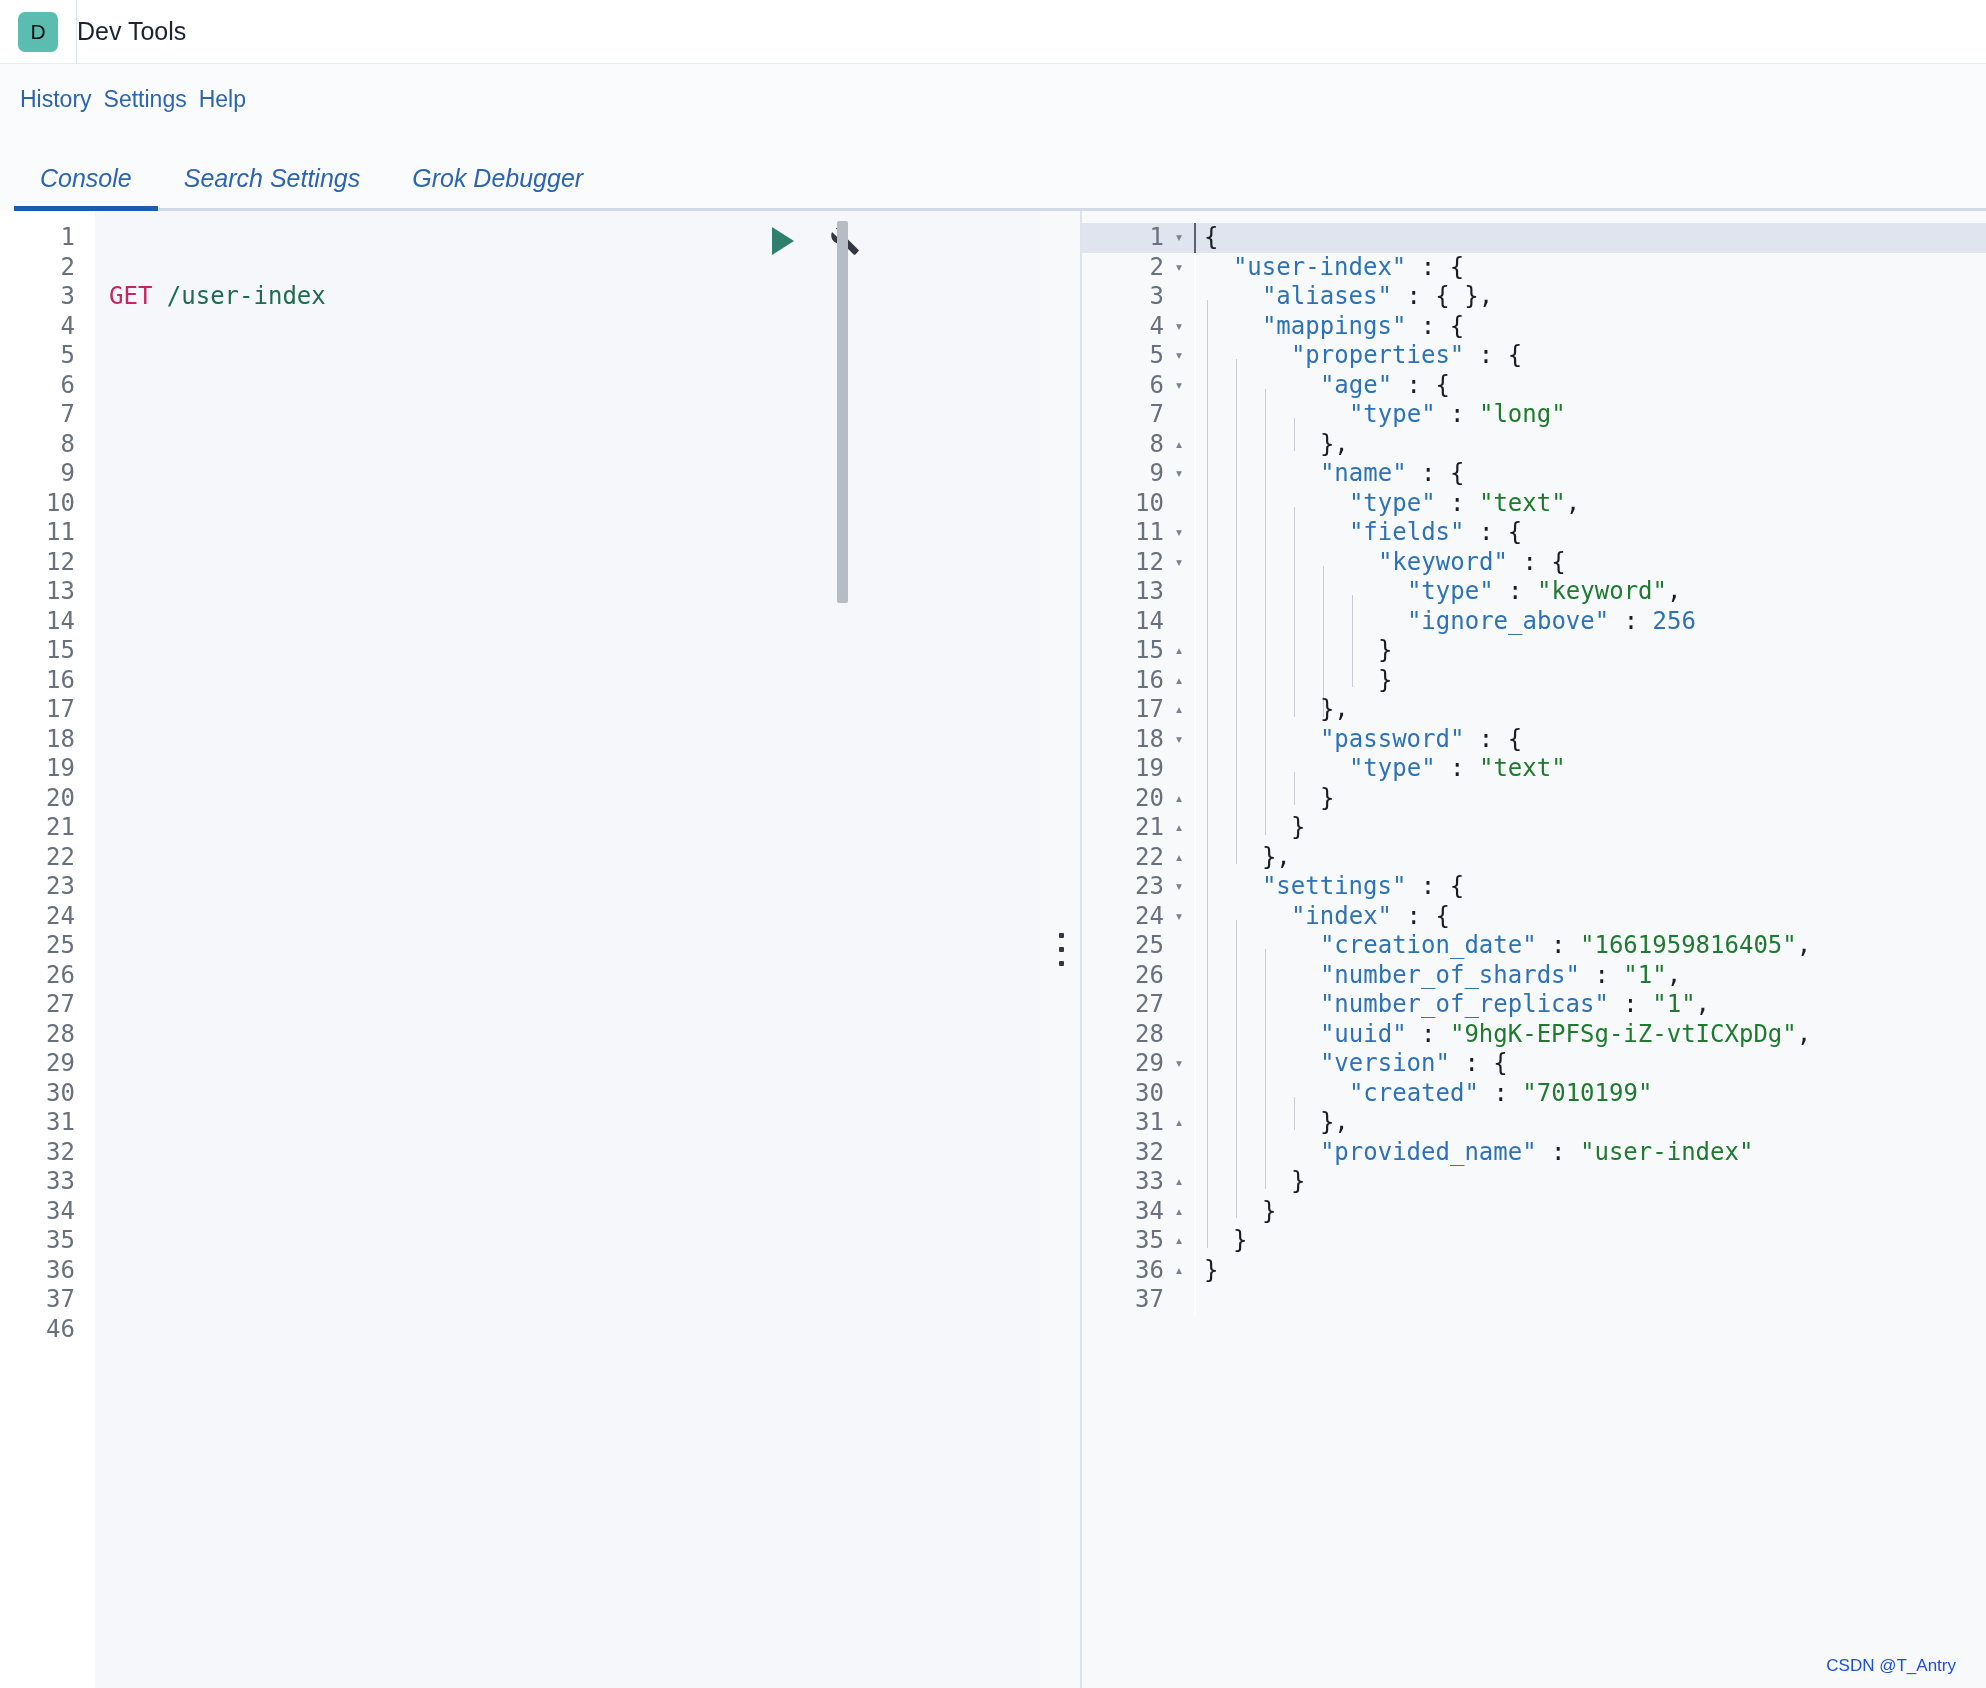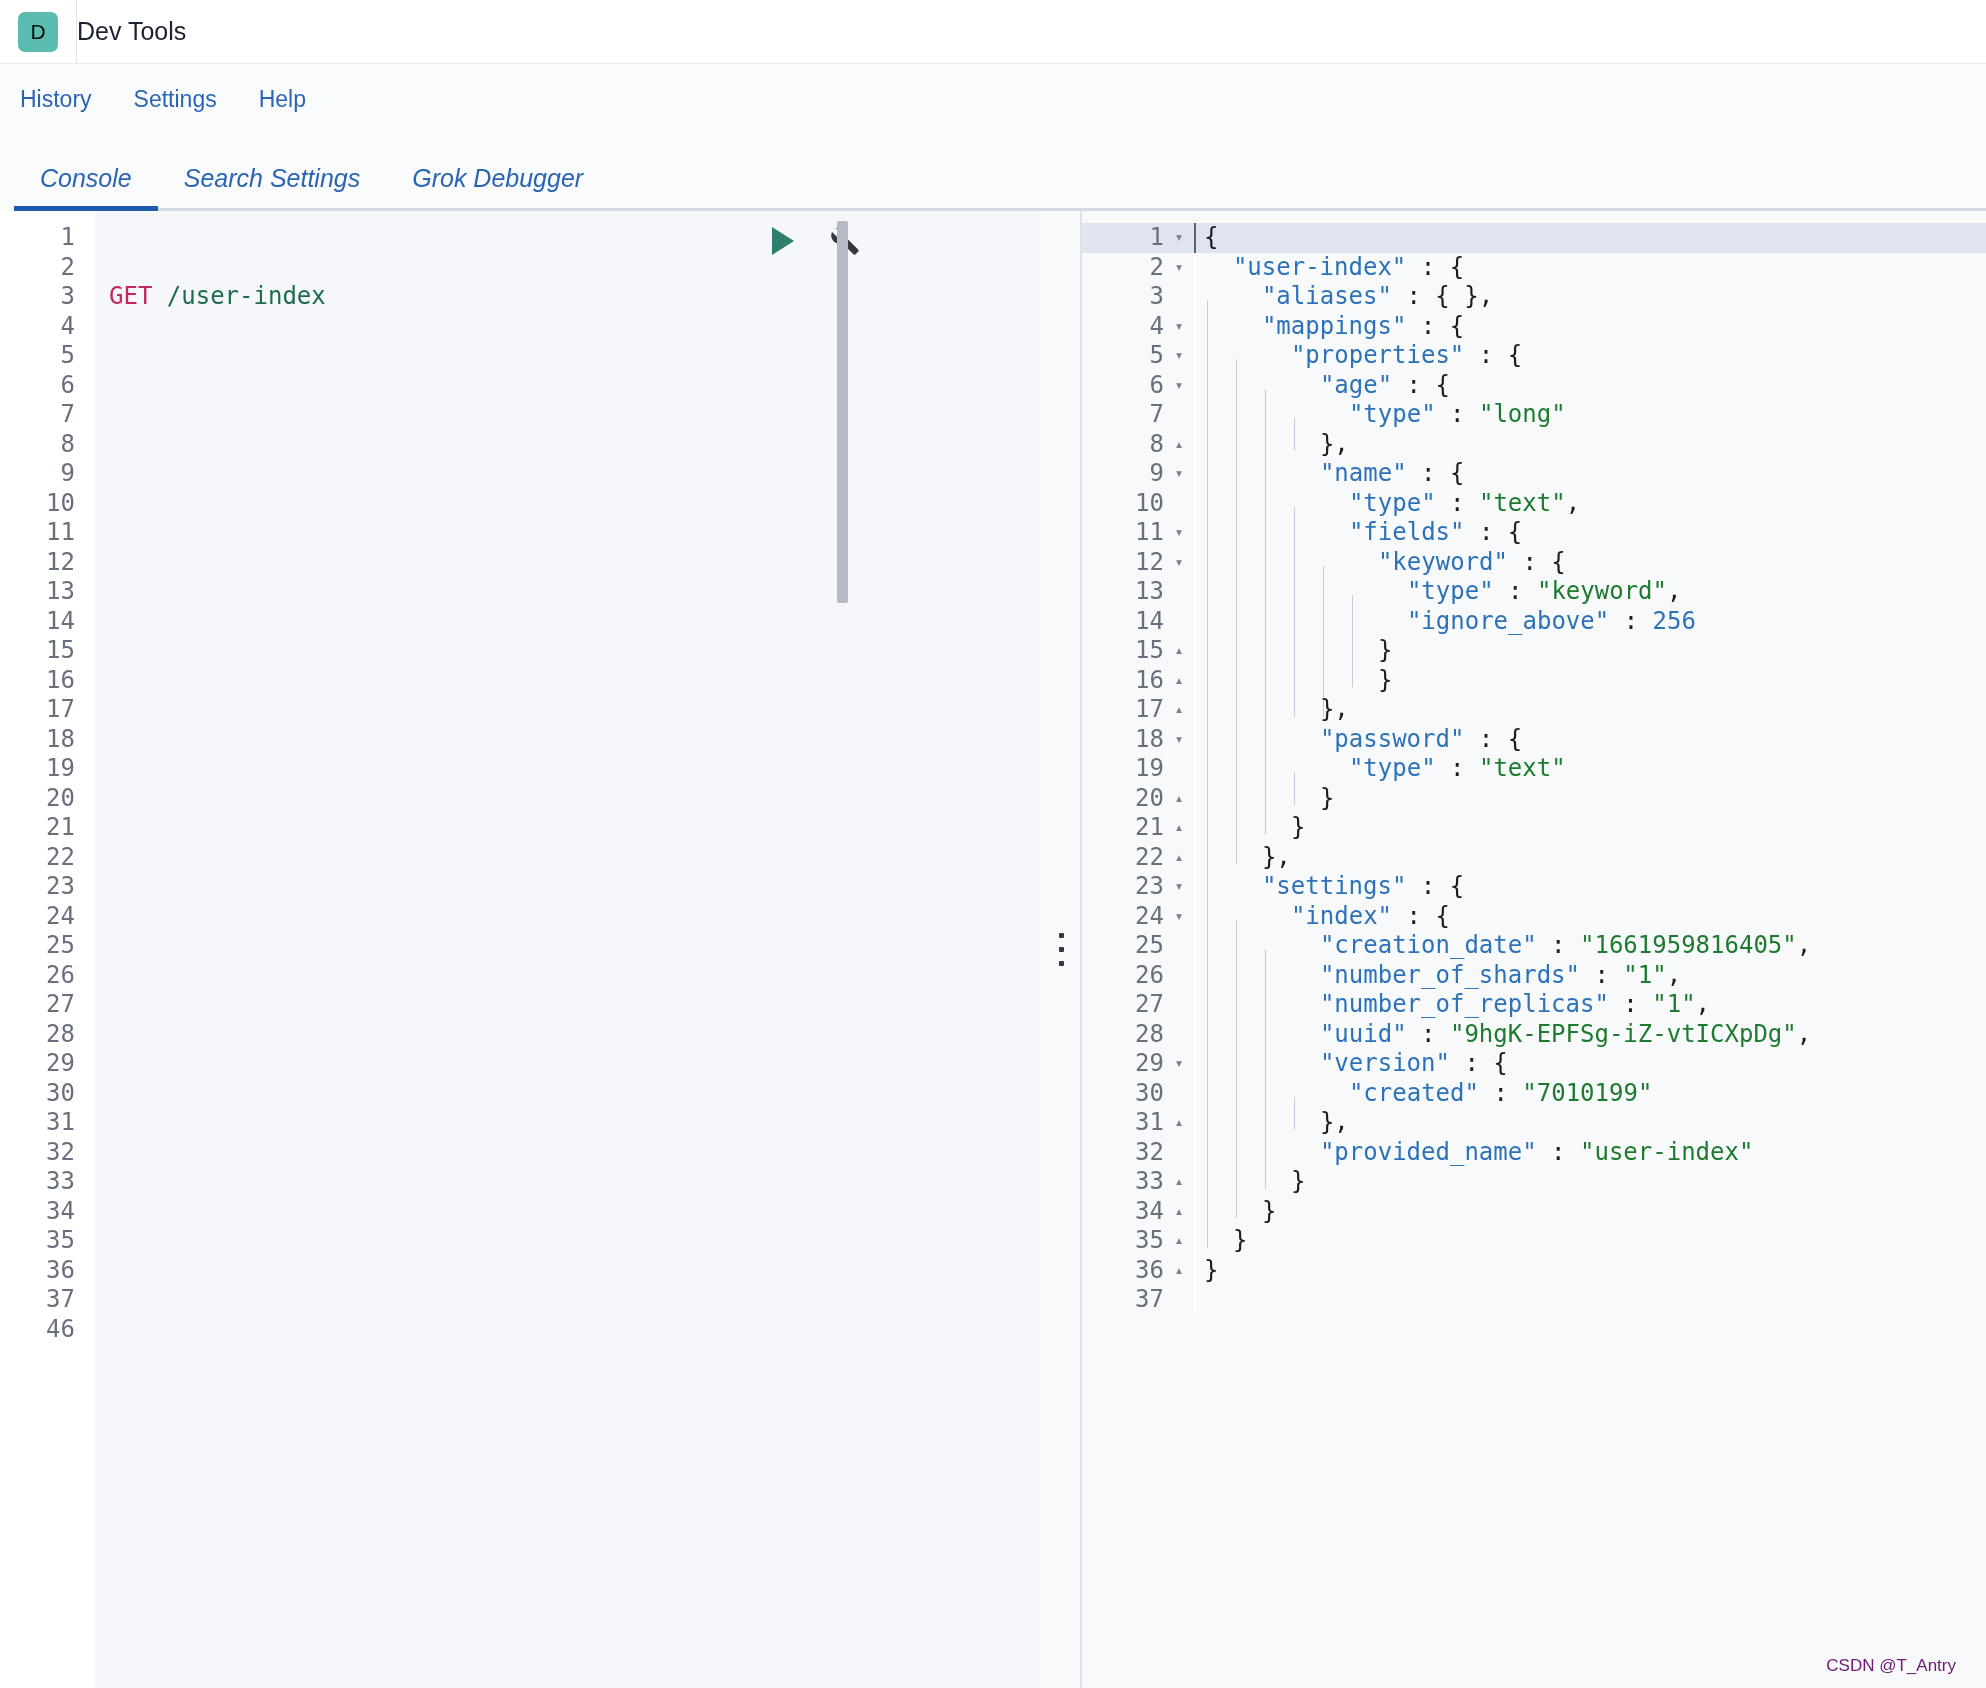--- a/index.html
+++ b/index.html
@@ -44,21 +44,20 @@
     color: #1c2330;
   }
 
   
   .navrow {
     height: 70px;
     background: #fafbfd;
     display: flex;
     align-items: center;
     padding-left: 14px;
-    gap: 30px;
   }
   .navlink {
     font-size: 23px;
     color: #2b64b3;
     cursor: pointer;
     padding: 4px 6px;
   }
 
   
   .tabsrow {
@@ -259,21 +258,21 @@
   .jk { color: #2d72b8; }   
   .jv { color: #1e7a2e; }   
   .jp { color: #1a1c21; }   
 
   
   .watermark {
     position: absolute;
     right: 30px;
     bottom: 12px;
     font-size: 17px;
-    color: #701a75;
+    color: #1d4ed8;
     font-family: "Liberation Sans", sans-serif;
     user-select: none;
   }
 </style>
 </head>
 <body>
 
 <div class="appbar">
   <div class="logo-wrap">
     <div class="logo">D</div>

